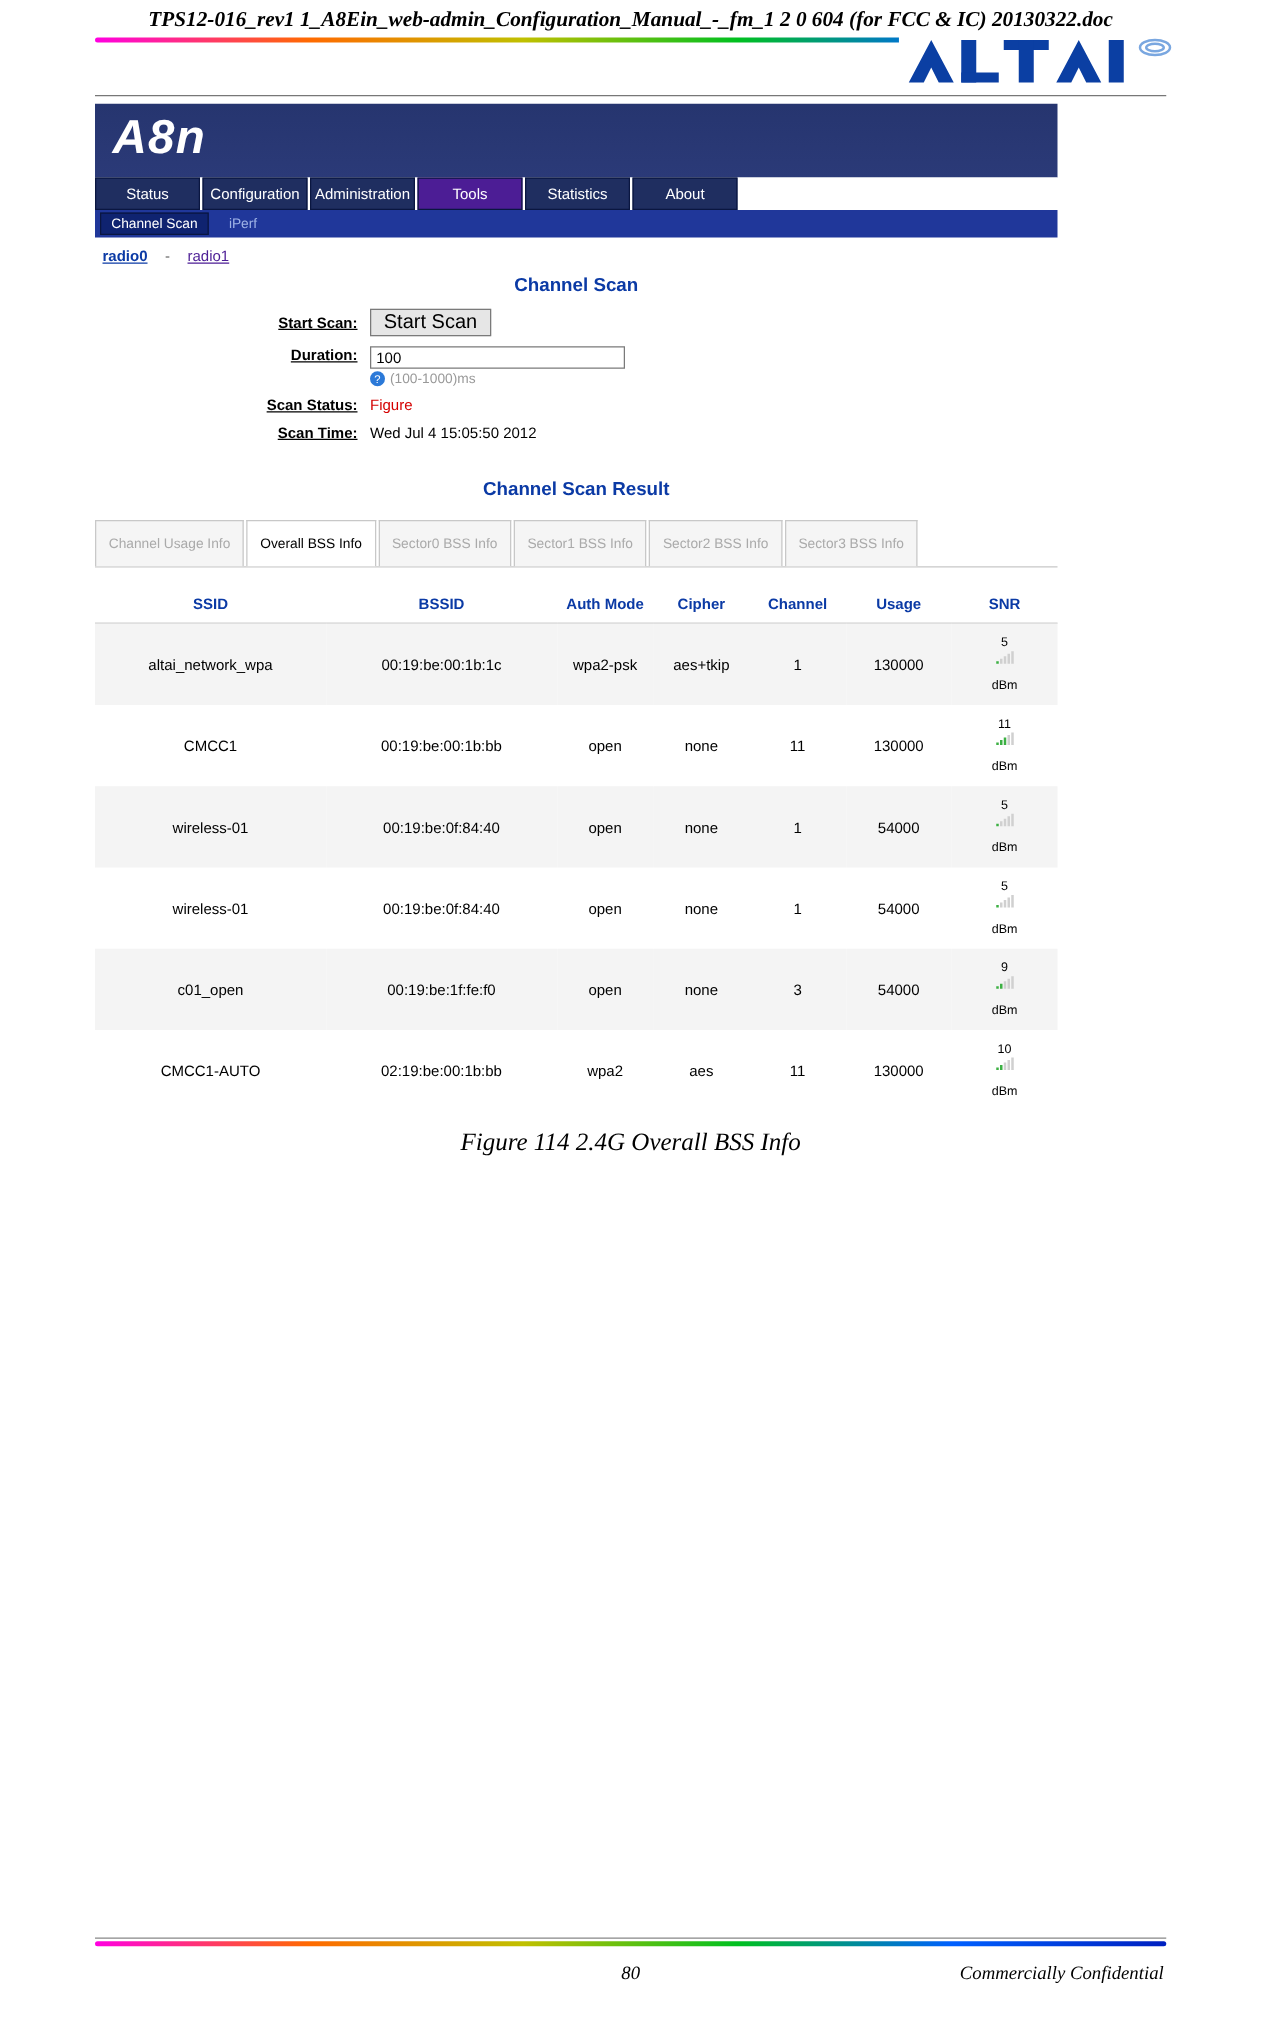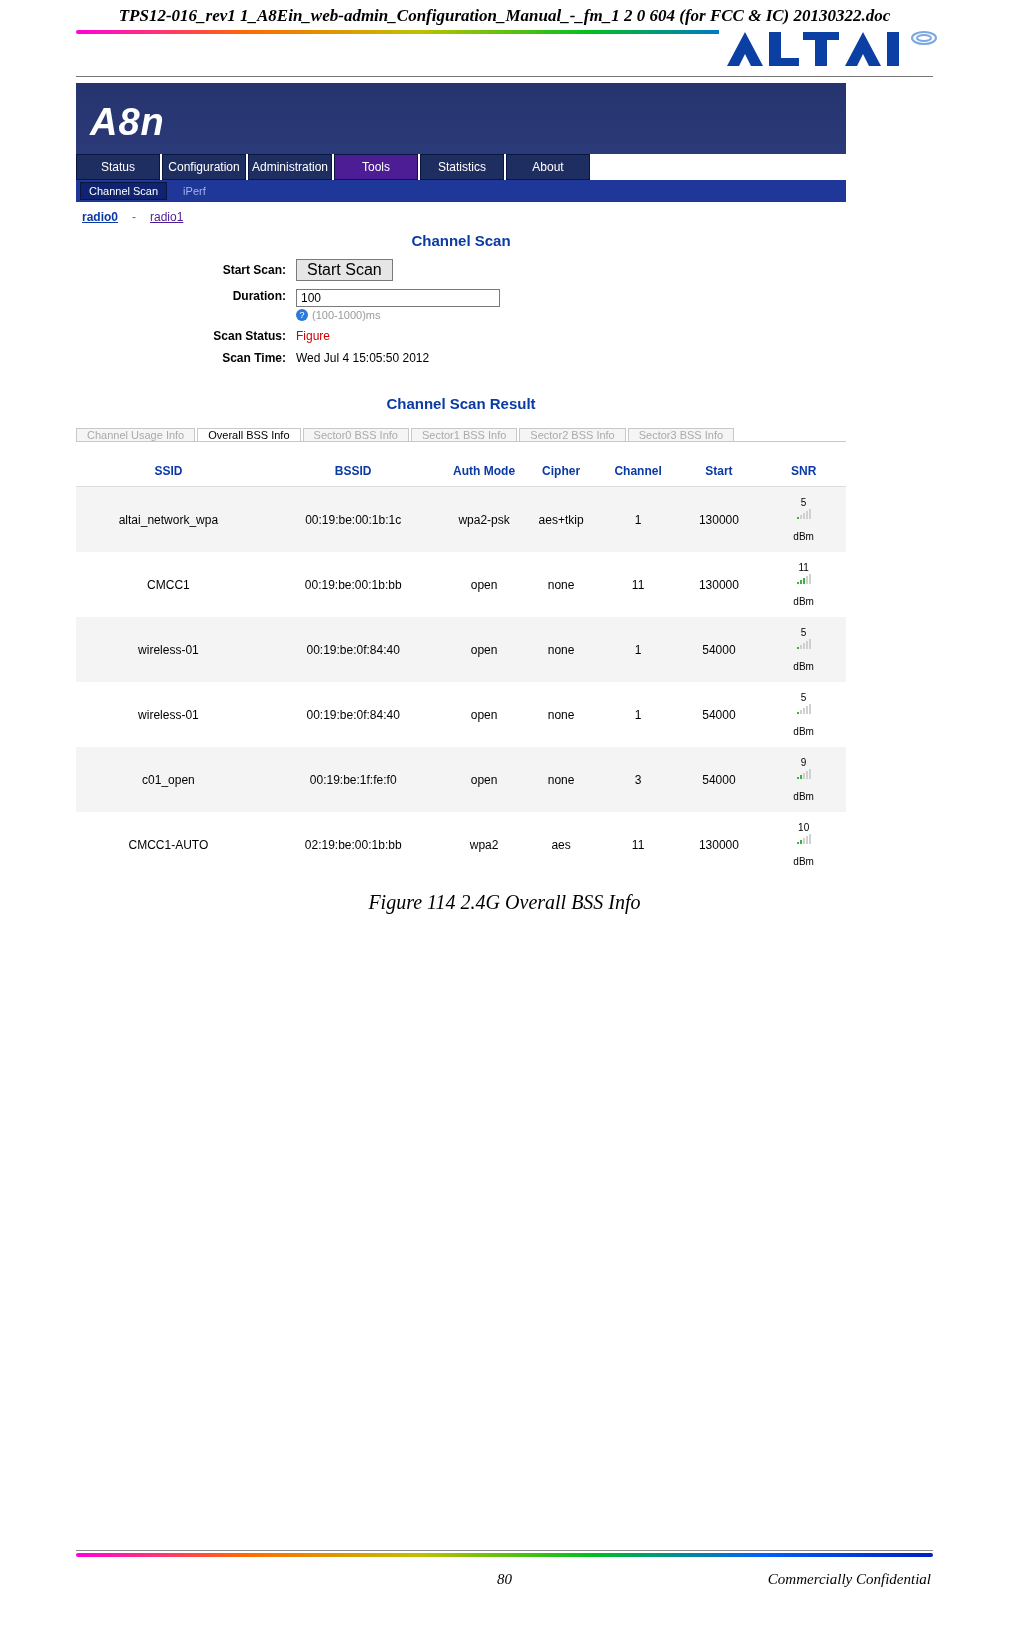--- a/index.html
+++ b/index.html
@@ -4,43 +4,43 @@
 <style>
   * { box-sizing: border-box; margin: 0; padding: 0; }
   body { width: 1009px; height: 1628px; background: #fff; font-family: Arial, sans-serif; font-size: 12px; color: #000; position: relative; }
   .doc-header { text-align: center; font-style: italic; font-family: "Times New Roman", serif; font-size: 17px; padding: 6px 0 2px; color: #000; font-weight: bold; }
   .hr-top { height: 4px; background: linear-gradient(to right,#ff00e0,#ff6a00,#c0c000,#00c020,#0060ff,#0020c0); margin: 2px 76px 0 76px; border-radius:2px;}
   .logo-wrap { position: absolute; right: 70px; top: 26px; }
   .logo-wrap svg { display:block; }
   .thin-rule { height:1px; background:#777; margin: 42px 76px 0 76px; }
   .content { margin: 0 76px; }
   .app-frame { border:0; margin-top:6px; width: 770px; }
-  .a8n { background:#2d3a7a; background: linear-gradient(#26356f,#2b3a78); padding:18px 14px 10px; }
+  .a8n { background:#2d3a7a; background: linear-gradient(#26356f,#2b3a78); padding:6px 14px 10px; }
   .a8n span { color:#fff; font-weight:bold; font-size:38px; font-style:italic; font-family:Arial, sans-serif; letter-spacing:1px;}
   .main-menu { display:flex; background:#fff; }
   .main-menu .tab { background:#1f2e60; color:#fff; border:1px solid #0a1640; font-size:12px; text-align:center; padding:5px 0; width:84px; margin-right:2px;}
   .main-menu .tab.light { background:#4c1d95; }
   .sub-bar { background:#20379a; height:22px; display:flex; align-items:center; padding-left:4px; gap:8px;}
   .sub-bar .sel { background:#0f2370; color:#fff; font-size:11px; padding:2px 8px; border:1px solid #0a1640;}
   .sub-bar .unsel { color:#9fb3e6; font-size:11px; padding:2px 8px;}
   .radios { display:flex; gap:14px; font-size:12px; padding:8px 6px 2px; align-items:center;}
   .radios a { text-decoration:underline; color:#0b3aa5; font-weight:bold;}
   .radios span.dash{ color:#666; font-weight:normal;}
   .radios a.inactive { color:#4c1d95; font-weight:normal;}
   .section-title { color:#0b3aa5; font-weight:bold; text-align:center; font-size:15px; padding:6px 0 10px;}
   .form-row { display:flex; align-items:center; margin-bottom:8px;}
-  .form-row .lbl { width:220px; text-align:right; padding-right:10px; font-weight:bold; font-size:12px;}
+  .form-row .lbl { width:220px; text-align:right; padding-right:10px; font-weight:bold; font-size:12px;text-decoration:underline;}
   .form-row .val { font-size:12px;}
   .btn { background:#e6e6e6; border:1px solid #7a7a7a; padding:1px 10px; font-size:16px;}
   .txt { border:1px solid #7a7a7a; padding:1px 4px; font-size:12px; width:204px;}
   .hint { color:#999; font-size:11px; display:flex; align-items:center; gap:4px; margin-top:2px;}
   .hint .q { display:inline-block; width:12px; height:12px; border-radius:50%; background:#2b79d8; color:#fff; font-size:9px; text-align:center; line-height:12px;}
   .success { color:#d40000; }
   .tabs2 { display:flex; border-bottom:1px solid #c8c8c8; margin-top:6px;}
-  .tabs2 .t { border:1px solid #c8c8c8; border-bottom:none; background:#f5f5f5; color:#aaa; padding:0 10px; font-size:11px; margin-right:2px;}
+  .tabs2 .t { border:1px solid #c8c8c8; border-bottom:none; background:#f5f5f5; color:#aaa; padding:12px 10px; font-size:11px; margin-right:2px;}
   .tabs2 .t.active { background:#fff; color:#000;}
   table.result { width:100%; border-collapse:collapse; margin-top:14px; font-size:12px;}
   table.result th { color:#0b3aa5; font-weight:bold; padding:8px 4px; text-align:center; border-bottom:1px solid #ddd;}
   table.result td { text-align:center; padding:10px 4px;}
   table.result tr.alt td { background:#f4f4f4;}
   .snrcell { font-size:10px; line-height:1.1;}
   .snrcell .bars { display:flex; align-items:flex-end; justify-content:center; gap:1px; height:10px; margin:1px 0;}
   .snrcell .bars i { display:block; width:2px; background:#3cb043;}
   .snrcell .bars i.off { background:#d0d0d0;}
   .fig-caption { font-family:"Times New Roman",serif; font-style:italic; font-size:20px; text-align:center; margin-top:14px;}
@@ -133,21 +133,21 @@
     </div>
 
     <table class="result">
       <thead>
           <tr>
         <th style="width:24%">SSID</th>
         <th style="width:24%">BSSID</th>
         <th style="width:10%">Auth Mode</th>
         <th style="width:10%">Cipher</th>
         <th style="width:10%">Channel</th>
-        <th style="width:11%">Start</th>
+        <th style="width:11%">Usage</th>
         <th style="width:11%">SNR</th>
       </tr>
         </thead>
       <tbody id="tbody">
           <tr class="alt">
             <td>altai_network_wpa</td>
             <td>00:19:be:00:1b:1c</td>
             <td>wpa2-psk</td>
             <td>aes+tkip</td>
             <td>1</td>

